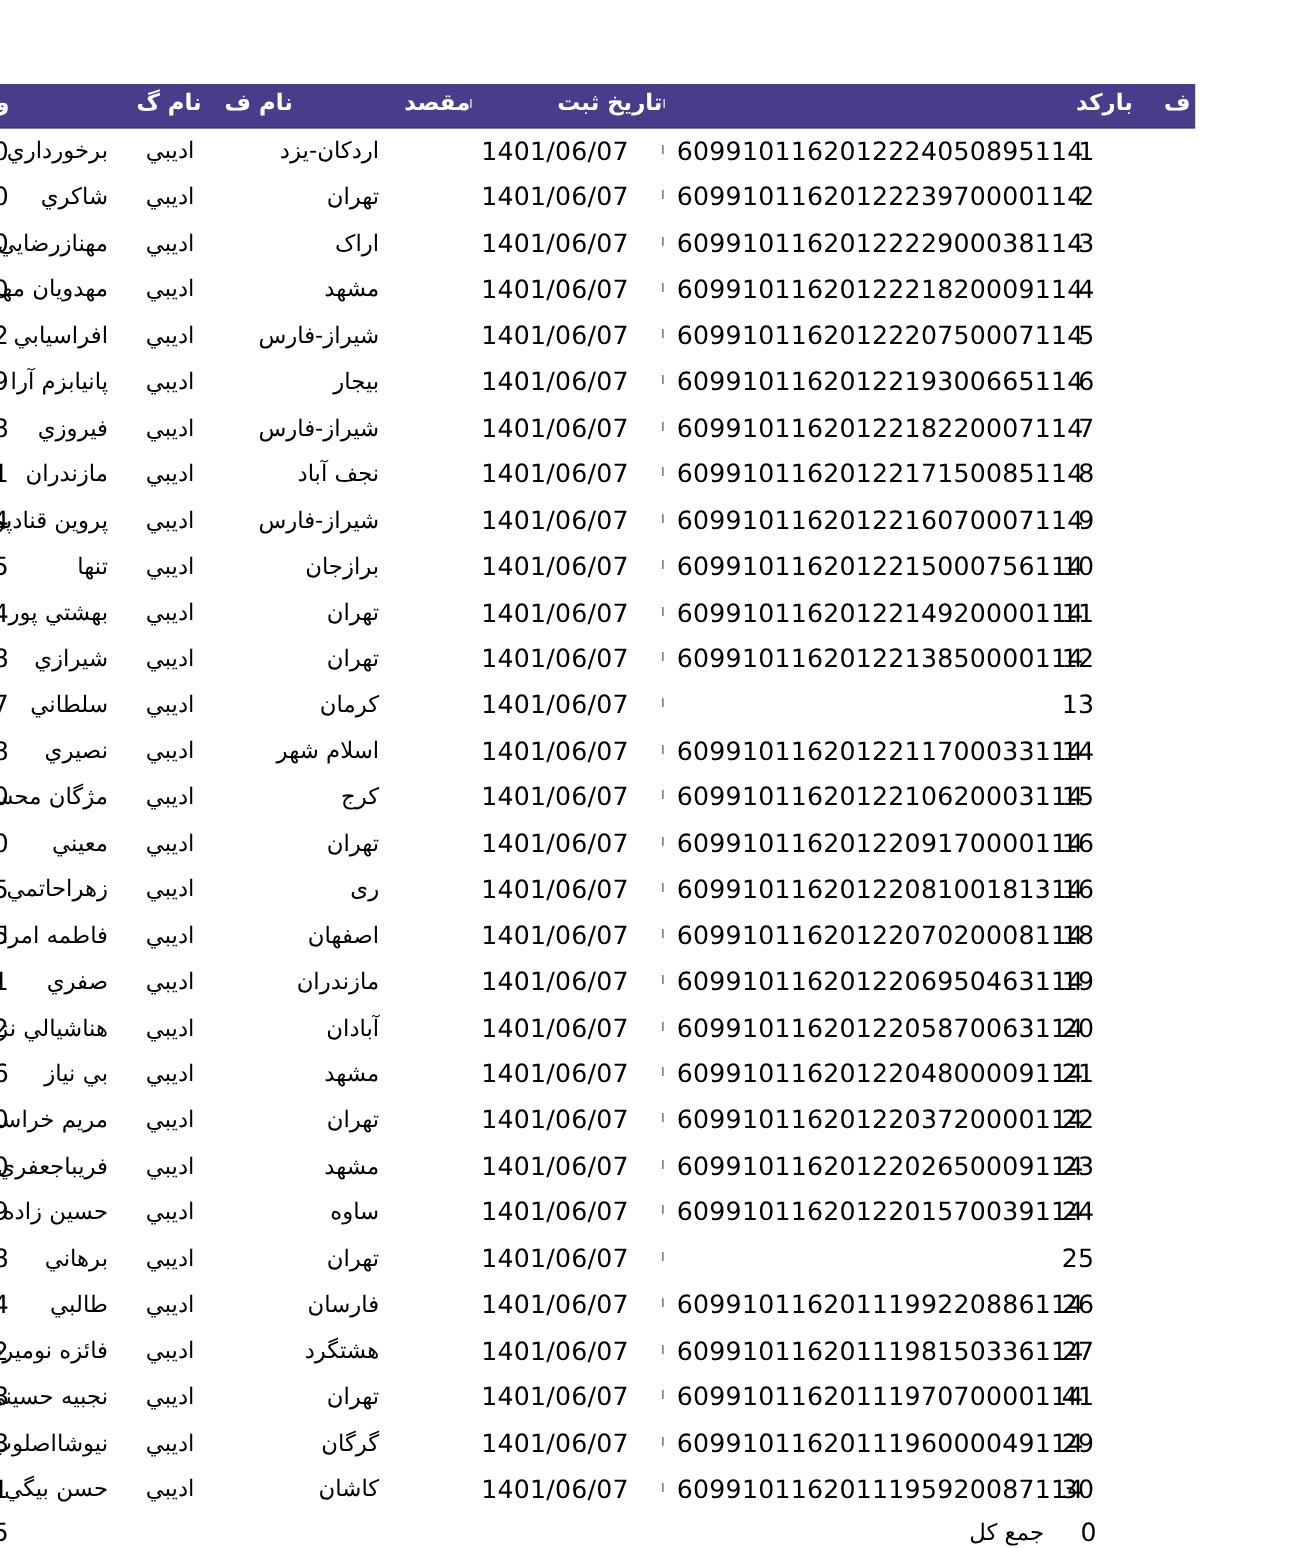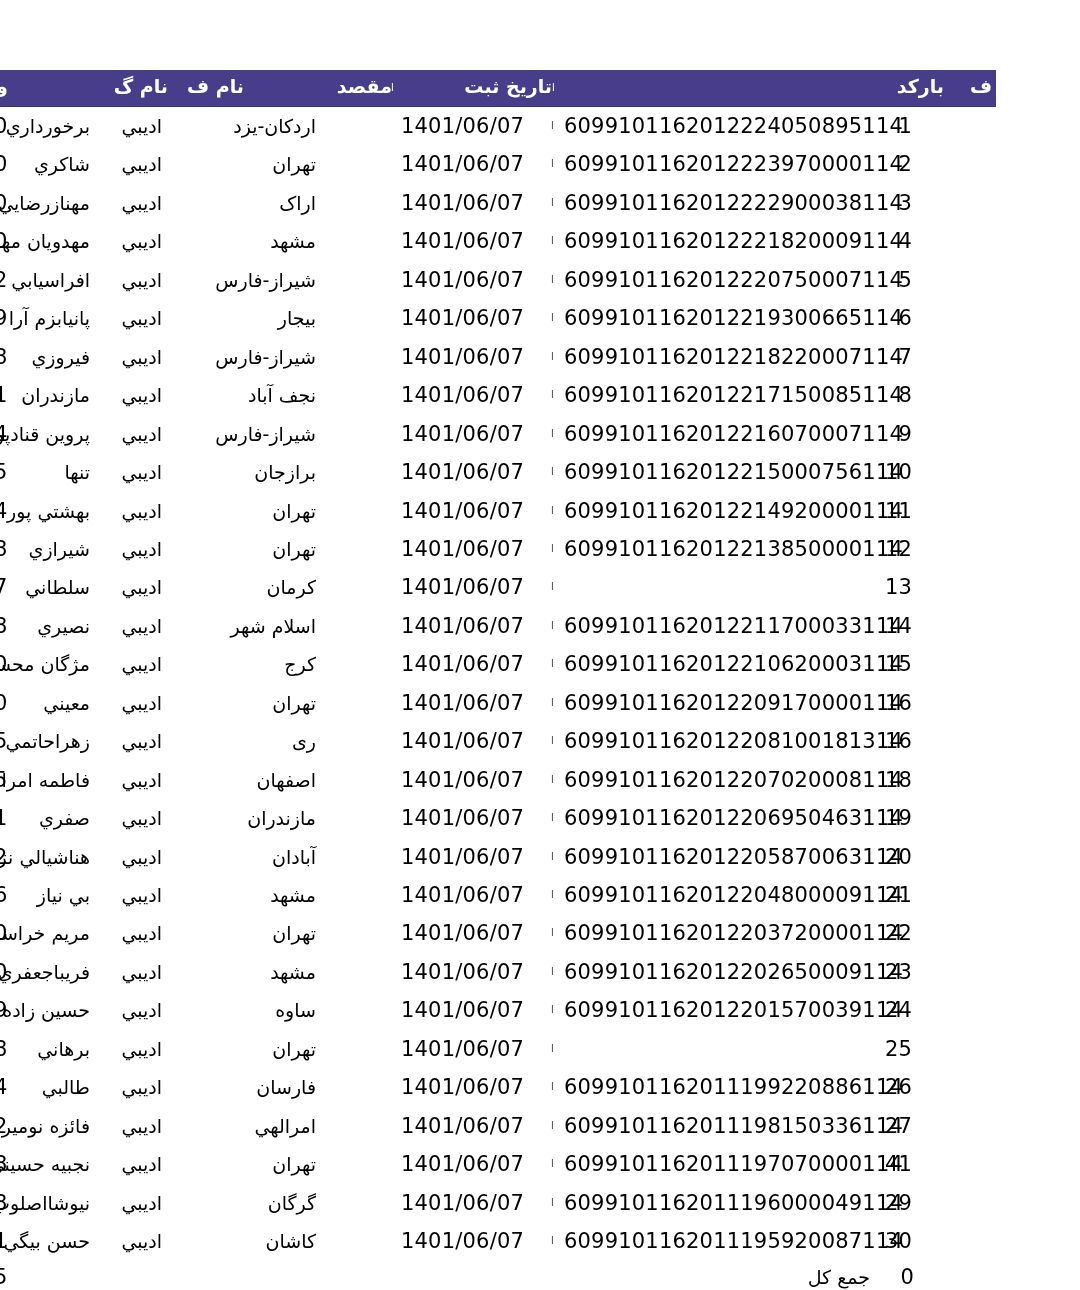--- a/index.html
+++ b/index.html
@@ -361,21 +361,21 @@
         <span class="cell fa c-dest">فارسان</span>
         <span class="cell fa c-sender">اديبي</span>
         <span class="cell fa c-receiver">طالبي</span>
         <span class="cell num c-value">4</span>
       </div>
       <div class="row" style="top: 1106.7px;">
         <span class="cell num c-rownum">27</span>
         <span class="cell num c-barcode">6099101162011198150336114</span>
         <span class="cell c-tick">ا</span>
         <span class="cell num c-date">1401/06/07</span>
-        <span class="cell fa c-dest">امرالهي</span>
+        <span class="cell fa c-dest">هشتگرد</span>
         <span class="cell fa c-sender">اديبي</span>
         <span class="cell fa c-receiver">فائزه نوميري</span>
         <span class="cell num c-value">2</span>
       </div>
       <div class="row" style="top: 1145.15px;">
         <span class="cell num c-rownum">41</span>
         <span class="cell num c-barcode">6099101162011197070000114</span>
         <span class="cell c-tick">ا</span>
         <span class="cell num c-date">1401/06/07</span>
         <span class="cell fa c-dest">تهران</span>

